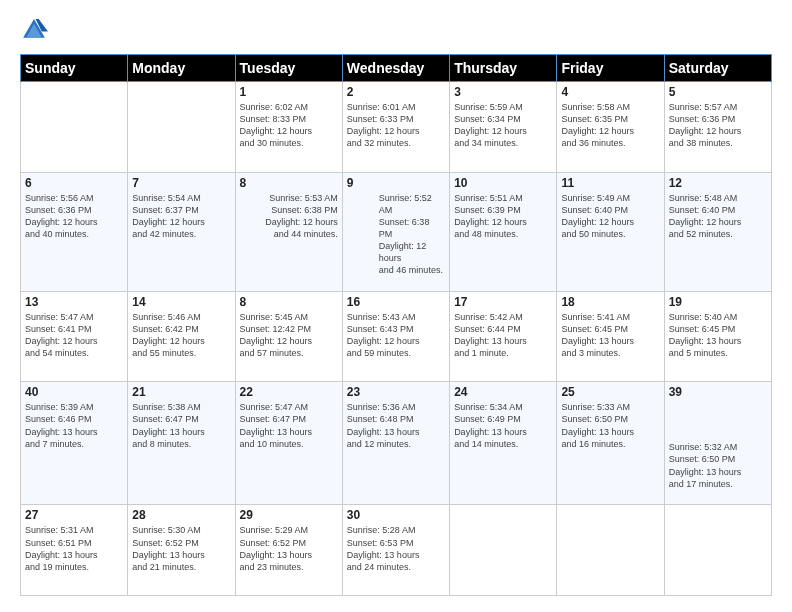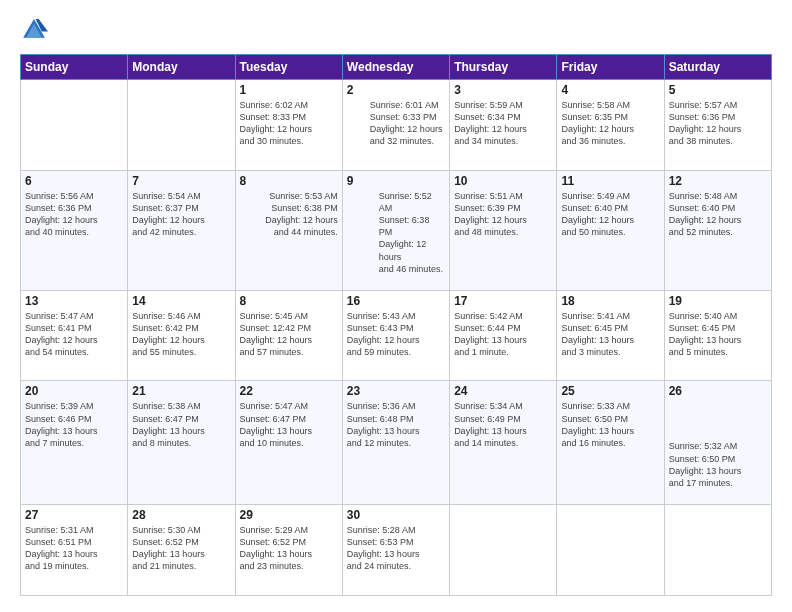--- a/index.html
+++ b/index.html
@@ -55,23 +55,23 @@
       margin-top: 2px;
     }
     .calendar {
       flex: 1;
       border: 1px solid #ccc;
       border-collapse: collapse;
       width: 100%;
       table-layout: fixed;
     }
     .calendar th {
-      background: #4c1d95;
+      background: #000000;
       color: #fff;
-      font-size: 12px;
+      font-size: 14px;
       font-weight: bold;
       padding: 5px 4px;
       text-align: left;
       border: 1px solid #5090d0;
     }
     .calendar td {
       border: 1px solid #ccc;
       vertical-align: top;
       padding: 3px 4px;
       font-size: 9.5px;
@@ -137,21 +137,21 @@
           <td class="empty-cell"></td>
           <td>
             <span class="day-num">1</span>
             <div class="cell-info" style="white-space: pre-line;">Sunrise: 6:02 AM
 Sunset: 8:33 PM
 Daylight: 12 hours
 and 30 minutes.</div>
           </td>
           <td>
             <span class="day-num">2</span>
-            <div class="cell-info" style="white-space: pre-line; margin-left: 23px;">Sunrise: 6:01 AM
+            <div class="cell-info" style="white-space: pre-line;">Sunrise: 6:01 AM
 Sunset: 6:33 PM
 Daylight: 12 hours
 and 32 minutes.</div>
           </td>
           <td>
             <span class="day-num">3</span>
             <div class="cell-info" style="white-space: pre-line;">Sunrise: 5:59 AM
 Sunset: 6:34 PM
 Daylight: 12 hours
 and 34 minutes.</div>
@@ -268,21 +268,21 @@
           <td>
             <span class="day-num">19</span>
             <div class="cell-info" style="white-space: pre-line;">Sunrise: 5:40 AM
 Sunset: 6:45 PM
 Daylight: 13 hours
 and 5 minutes.</div>
           </td>
         </tr>
         <tr>
           <td>
-            <span class="day-num">20</span>
+            <span class="day-num">40</span>
             <div class="cell-info" style="white-space: pre-line;">Sunrise: 5:39 AM
 Sunset: 6:46 PM
 Daylight: 13 hours
 and 7 minutes.</div>
           </td>
           <td>
             <span class="day-num">21</span>
             <div class="cell-info" style="white-space: pre-line;">Sunrise: 5:38 AM
 Sunset: 6:47 PM
 Daylight: 13 hours
@@ -310,21 +310,21 @@
 and 14 minutes.</div>
           </td>
           <td>
             <span class="day-num">25</span>
             <div class="cell-info" style="white-space: pre-line;">Sunrise: 5:33 AM
 Sunset: 6:50 PM
 Daylight: 13 hours
 and 16 minutes.</div>
           </td>
           <td>
-            <span class="day-num">26</span>
+            <span class="day-num">39</span>
             <div class="cell-info" style="white-space: pre-line; margin-top: 42px;">Sunrise: 5:32 AM
 Sunset: 6:50 PM
 Daylight: 13 hours
 and 17 minutes.</div>
           </td>
         </tr>
         <tr>
           <td>
             <span class="day-num">27</span>
             <div class="cell-info" style="white-space: pre-line;">Sunrise: 5:31 AM

